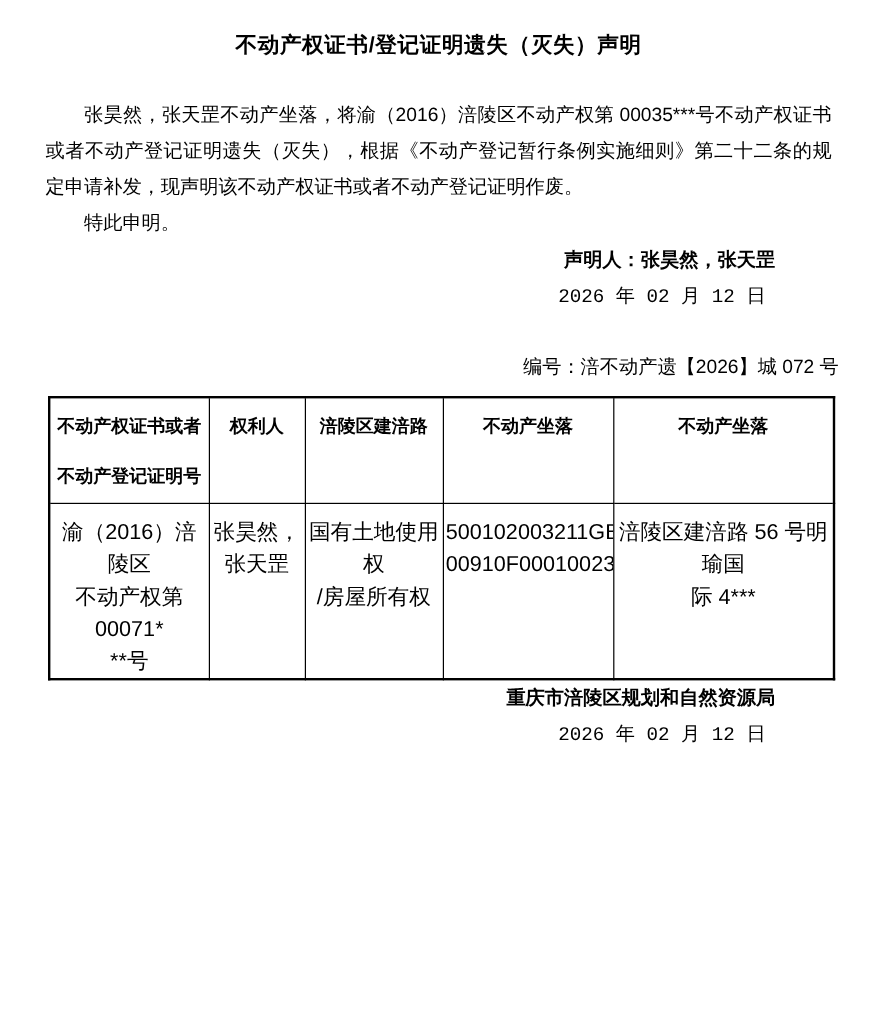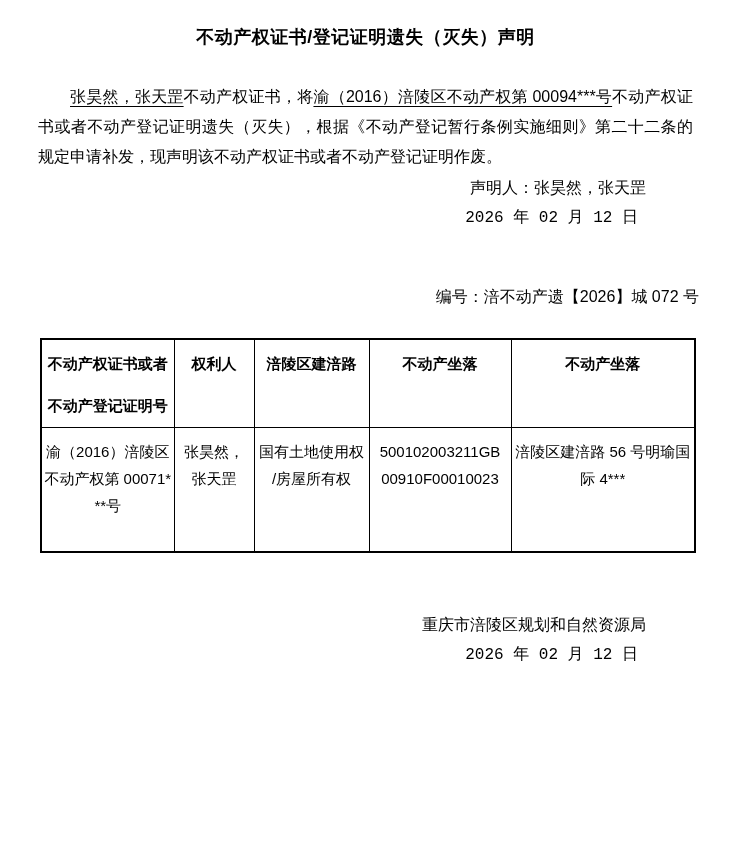--- a/index.html
+++ b/index.html
@@ -13,57 +13,58 @@
 
   .doc-title {
     margin: 0; font-size: 18px; font-weight: bold;
     text-align: center; line-height: 26px; letter-spacing: 0.5px;
   }
   .title2 { margin-top: 20px; }
 
   .para { margin: 0; line-height: 30px; }
   .p1 { margin-top: 32px; text-align: justify; }
   .indent { text-indent: 32px; }
-  .u { text-decoration: underline; text-underline-offset: 4px; text-decoration-thickness: 1px; }
+  .u { text-underline-offset: 4px; text-decoration-thickness: 1px; }
 
   .line { margin: 0; line-height: 31px; }
   .right { text-align: right; }
-  .pr-sign { padding-right: 47px; }
+  .pr-sign { padding-right: 47px; font-weight: bold; }
   .pr-date { padding-right: 55px; font-family: Liberation Mono, monospace; }
-  .serial { margin-top: 48px; line-height: 30px; margin-right: -6px; }
+  .serial { margin-top: 28px; line-height: 30px; margin-right: -6px; }
   .p2 { margin-top: 30px; text-align: justify; }
 
   table.doc-table {
     border-collapse: collapse; border: 2px solid #000;
-    margin: 26px 0 0 2px; table-layout: fixed; width: 654px;
+    margin: 8px 0 0 2px; table-layout: fixed; width: 654px;
   }
   .doc-table th, .doc-table td {
     border: 1px solid #000; vertical-align: top;
     text-align: center; white-space: pre-line; overflow: hidden;
   }
   .doc-table th {
     font-size: 15px; font-weight: bold;
     padding: 3px 1px 0 1px; line-height: 42px; height: 87px;
   }
   .doc-table td {
-    font-size: 15px; font-weight: normal;
+    font-size: 18px; font-weight: normal;
     padding: 10px 2px 0 2px; line-height: 27px; height: 124px;
   }
 
-  .issuer { margin-top: 56px; }
+  .issuer { }
 </style>
 </head>
 <body>
 
 <div class="page">
 
   <h1 class="doc-title">不动产权证书/登记证明遗失（灭失）声明</h1>
 
-  <p class="para p1 indent"><span class="u">张昊然，张天罡</span><span>不动产权证书，将</span><span class="u">渝（2016）涪陵区不动产权第 00094***号</span><span>不动产权证书或者不动产登记证明遗失（灭失），根据《不动产登记暂行条例实施细则》第二十二条的规定申请补发，现声明该不动产权证书或者不动产登记证明作废。</span></p>
+  <p class="para p1 indent"><span class="u">张昊然，张天罡</span><span>不动产坐落，将</span><span class="u">渝（2016）涪陵区不动产权第 00035***号</span><span>不动产权证书或者不动产登记证明遗失（灭失），根据《不动产登记暂行条例实施细则》第二十二条的规定申请补发，现声明该不动产权证书或者不动产登记证明作废。</span></p>
 
+  <p class="para indent">特此申明。</p>
 
   <p class="line right pr-sign">声明人：张昊然，张天罡</p>
 
   <p class="line right pr-date">2026 年 02 月 12 日</p>
 
 
   <p class="line right serial">编号：涪不动产遗【2026】城 072 号</p>
 
 
   <table class="doc-table">

